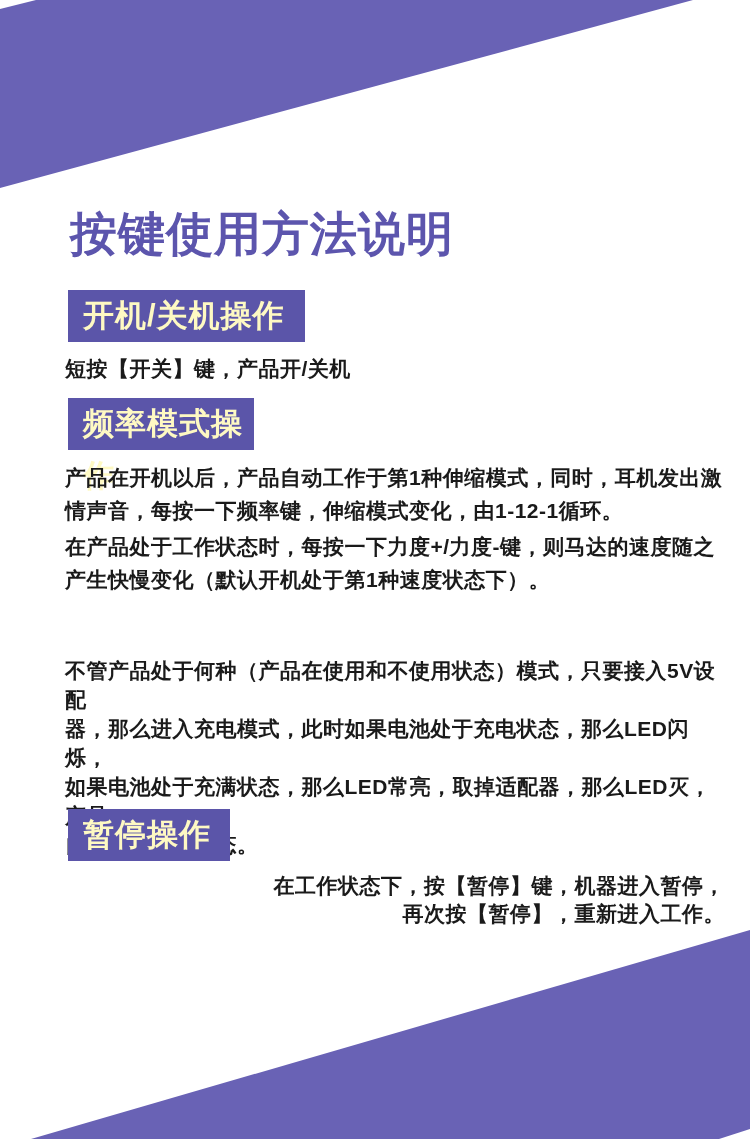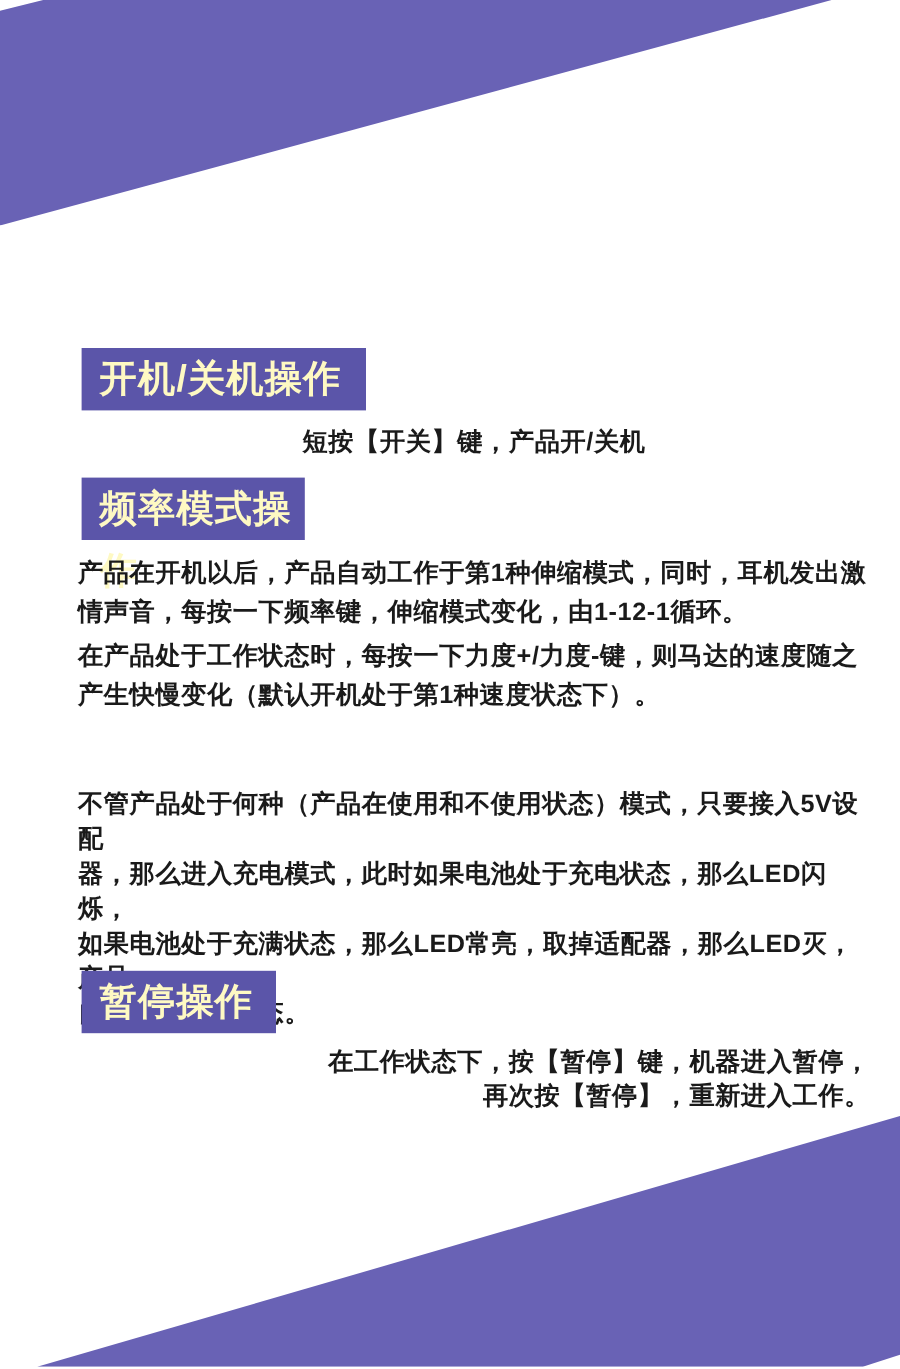--- a/index.html
+++ b/index.html
@@ -54,34 +54,35 @@
     position: absolute;
     left: 65px;
     width: 660px;
     margin: 0;
     color: #1a1a1a;
     font-size: 21px;
     font-weight: bold;
     white-space: pre-line;
     letter-spacing: 0.5px;
   }
-  .p-1 { top: 354px; line-height: 30px; text-align: center; }
+  .p-1 { top: 354px; line-height: 30px; }
   .p-2 { top: 461px; line-height: 33px; }
   .p-3 { top: 530px; line-height: 33px; }
   .p-4 { top: 656px; line-height: 29px; }
   .p-5 { top: 872px; line-height: 28px; text-align: right; }
 </style>
 </head>
 <body>
 
 <div class="page">
 
   <div class="band band-top"></div>
   <div class="band band-bottom"></div>
 
+  <h1 class="page-title">按键使用方法说明</h1>
 
   <div class="section-heading hdr-1">开机/关机操作</div>
   <p class="body-text p-1">短按【开关】键，产品开/关机</p>
 
   <div class="section-heading hdr-2">频率模式操作</div>
   <p class="body-text p-2">产品在开机以后，产品自动工作于第1种伸缩模式，同时，耳机发出激
 情声音，每按一下频率键，伸缩模式变化，由1-12-1循环。</p>
   <p class="body-text p-3">在产品处于工作状态时，每按一下力度+/力度-键，则马达的速度随之
 产生快慢变化（默认开机处于第1种速度状态下）。</p>
 

